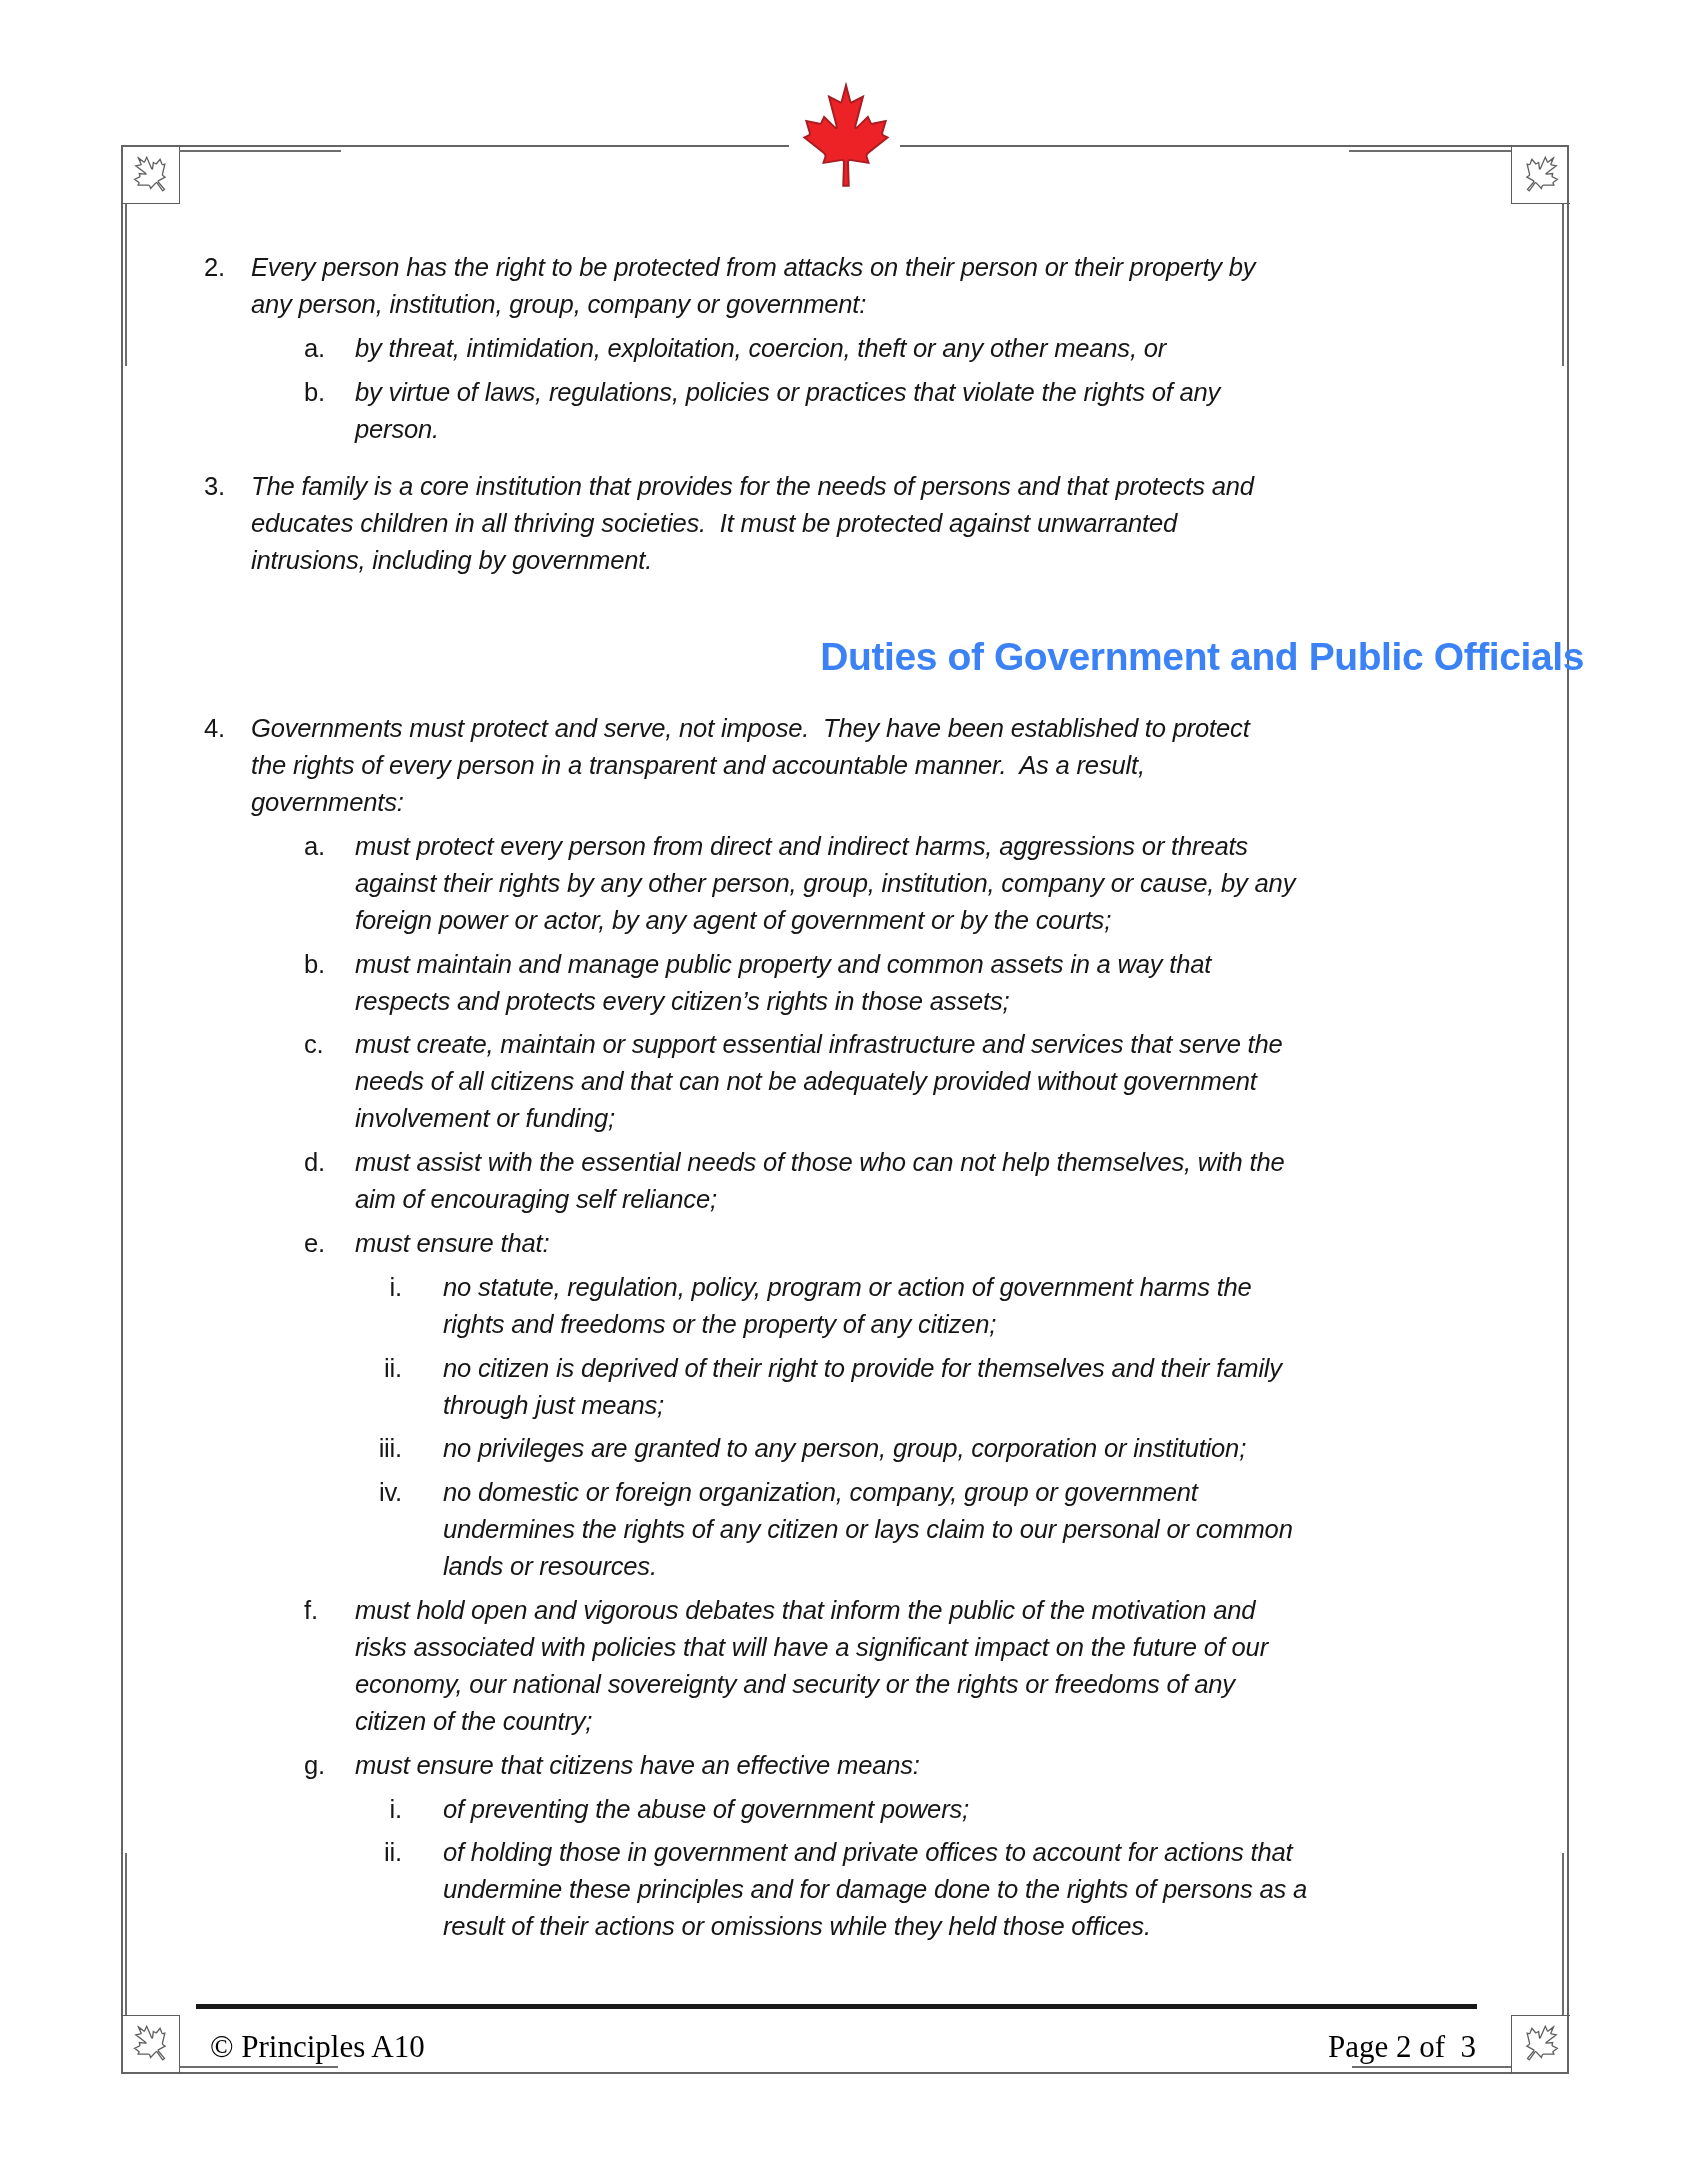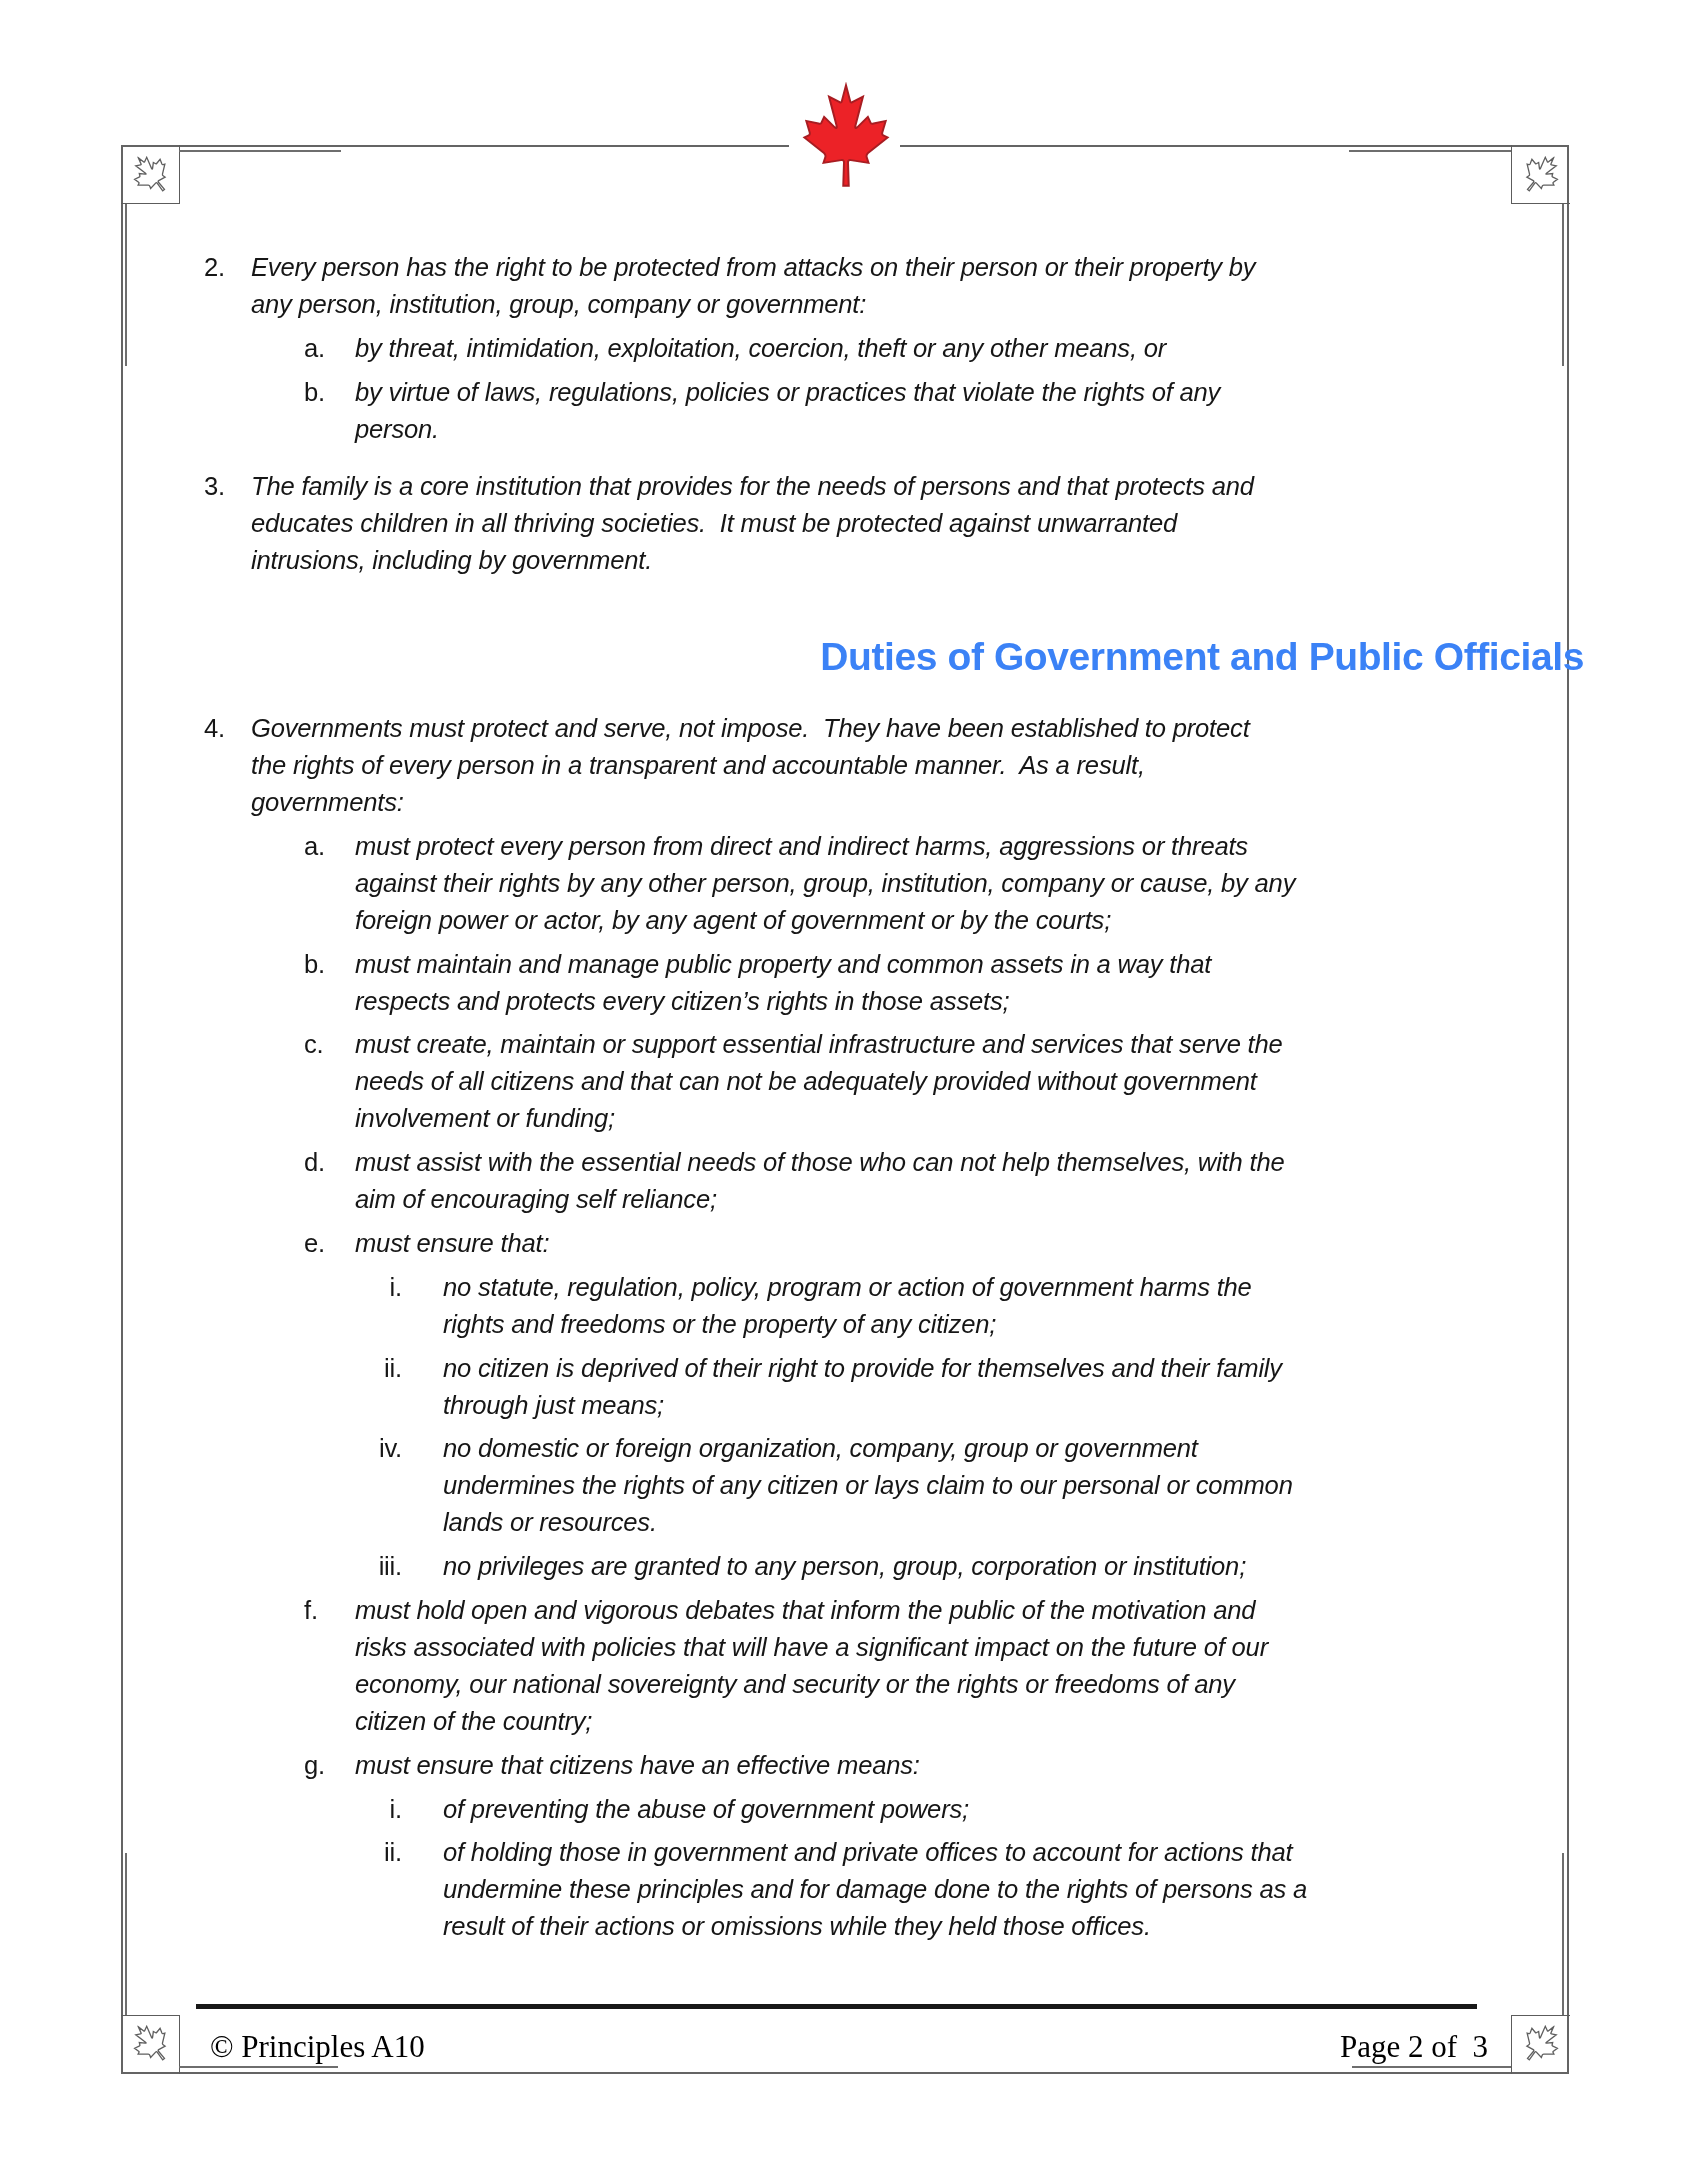--- a/index.html
+++ b/index.html
@@ -36,21 +36,21 @@
   .sp-before{margin-top:20.4px;}
   .heading{
     margin:54px 102px 29px 204px;
     font-size:39px;line-height:48px;font-weight:bold;letter-spacing:-0.4px;color:#3b82f6;text-align:right;
   }
   
   .footer-rule{position:absolute;left:196px;top:2004px;width:1281px;height:5.1px;background:#181818;}
   .footer-text{position:absolute;top:2029px;font-family:"Liberation Serif","DejaVu Serif",serif;
     font-size:31px;color:#000000;white-space:pre;}
   .footer-copyright{left:210px;}
-  .footer-page{right:198px;}
+  .footer-page{right:210px;}
 </style>
 </head>
 <body>
 
 <div class="vline" style="left:121px;top:145px;height:1929px;"></div>
 <div class="vline" style="left:1567px;top:145px;height:1929px;"></div>
 <div class="hline" style="left:121px;top:145px;width:668px;"></div>
 <div class="hline" style="left:900px;top:145px;width:669px;"></div>
 <div class="hline" style="left:121px;top:2072px;width:1448px;"></div>
 
@@ -156,28 +156,28 @@
     <span class="num">i.</span>
     <span class="txt">no statute, regulation, policy, program or action of government harms the
 rights and freedoms or the property of any citizen;</span>
   </div>
   <div class="li l3">
     <span class="num">ii.</span>
     <span class="txt">no citizen is deprived of their right to provide for themselves and their family
 through just means;</span>
   </div>
   <div class="li l3">
+    <span class="num">iii.</span>
+    <span class="txt">no privileges are granted to any person, group, corporation or institution;</span>
+  </div>
+  <div class="li l3">
     <span class="num">iv.</span>
     <span class="txt">no domestic or foreign organization, company, group or government
 undermines the rights of any citizen or lays claim to our personal or common
 lands or resources.</span>
-  </div>
-  <div class="li l3">
-    <span class="num">iii.</span>
-    <span class="txt">no privileges are granted to any person, group, corporation or institution;</span>
   </div>
   <div class="li l2">
     <span class="num">f.</span>
     <span class="txt">must hold open and vigorous debates that inform the public of the motivation and
 risks associated with policies that will have a significant impact on the future of our
 economy, our national sovereignty and security or the rights or freedoms of any
 citizen of the country;</span>
   </div>
   <div class="li l2">
     <span class="num">g.</span>

